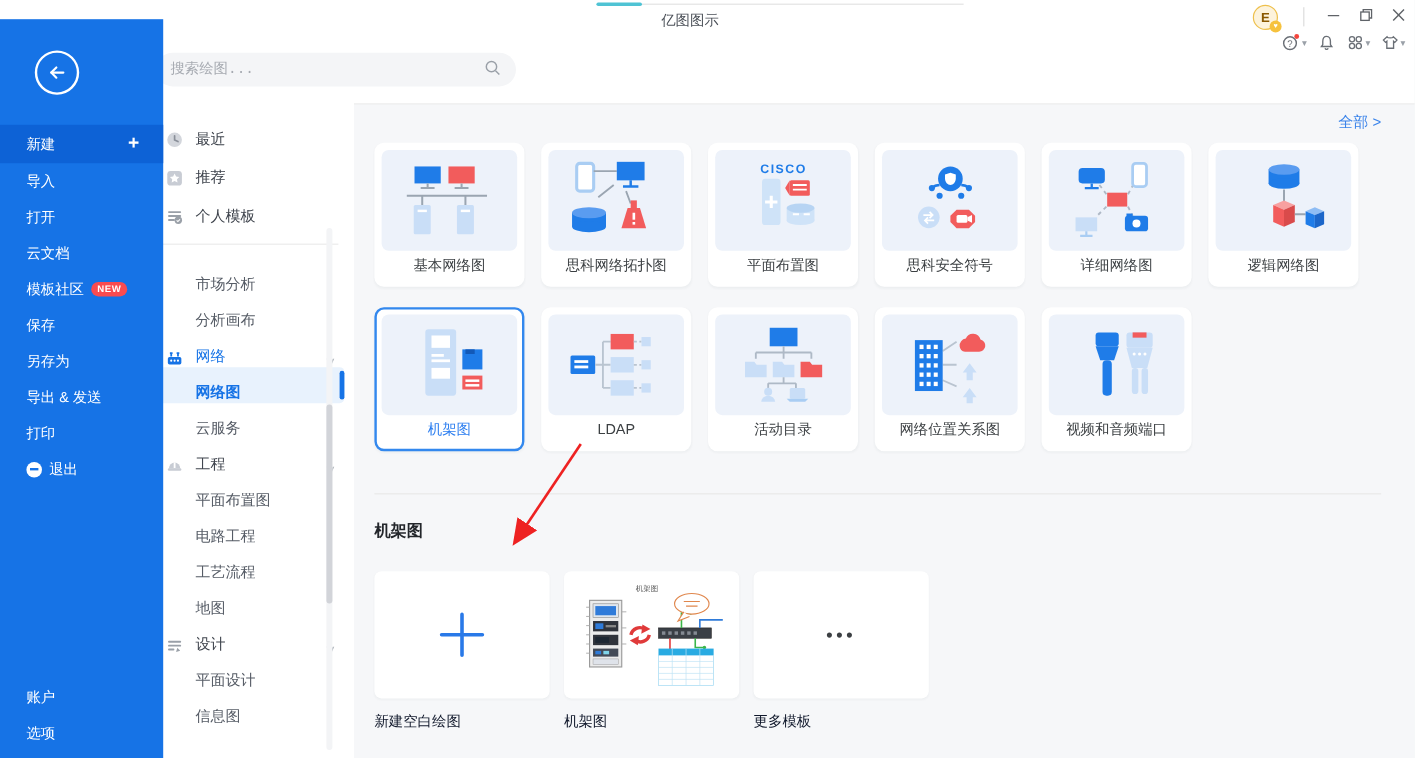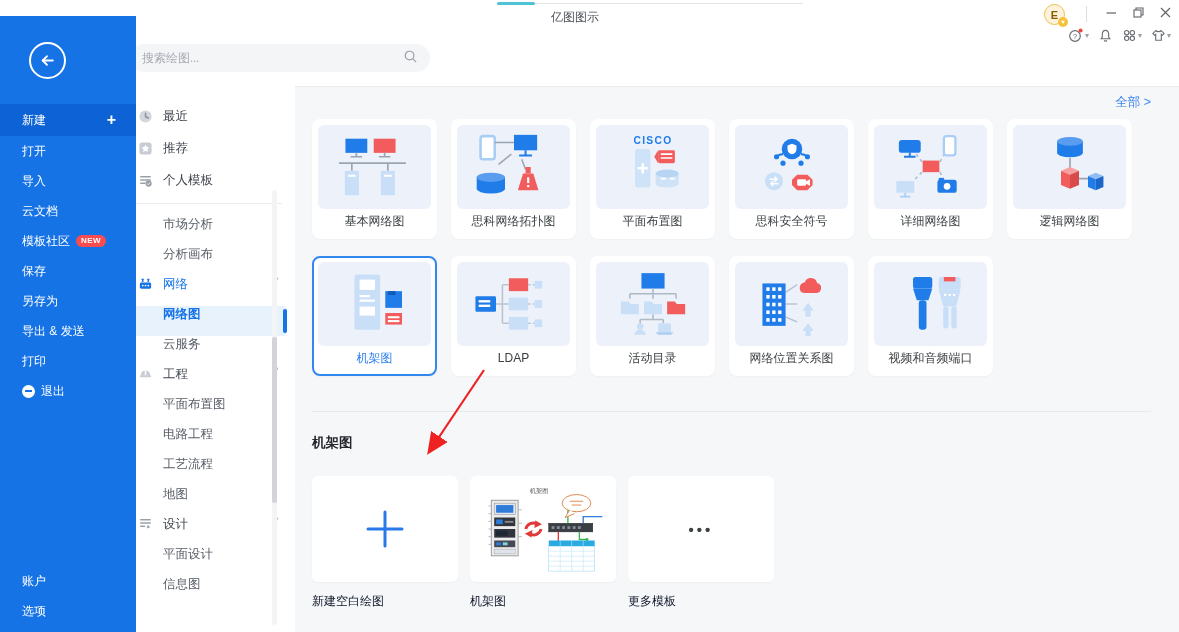--- a/index.html
+++ b/index.html
@@ -18,39 +18,39 @@
 .exit-icon{width:13px;height:13px;background:#fff;border-radius:50%;position:relative;display:inline-block;flex:0 0 13px}
 .exit-icon::after{content:"";position:absolute;left:3px;right:3px;top:5.5px;height:2px;background:var(--sidebar,#1673e6)}
 .sb-footer{position:absolute;top:550px;left:0;right:0}
 
 
 .subnav{position:absolute;left:115px;top:0;width:180px;height:632px;background:#fff;z-index:1}
 .pinned{position:absolute;top:100px;left:0;right:16px}
 .pin-item{height:32px;display:flex;align-items:center;gap:10px;padding-left:23px;color:#3f444d;font-size:12.5px;cursor:pointer}
 .nav-divider{position:absolute;top:203px;left:13px;right:13px;border-top:1px solid #ececec}
 .nav-list{position:absolute;top:216px;left:0;right:0}
-.nav-item{height:30px;display:flex;align-items:flex-start;gap:10px;padding-left:23px;color:#41464f;font-size:12.5px;position:relative;cursor:pointer;white-space:nowrap}
+.nav-item{height:30px;display:flex;align-items:flex-end;gap:10px;padding-left:23px;color:#41464f;font-size:12.5px;position:relative;cursor:pointer;white-space:nowrap}
 .nav-item.sub{padding-left:48px;color:#565c66}
 .nav-item.selected{background:#e8f2fd;color:var(--accent,#1673e6);font-weight:bold;margin:0 8px 0 10px;border-radius:4px;padding-left:38px}
 .nav-item.selected::after{content:"";position:absolute;right:0;top:3px;bottom:3px;width:4px;border-radius:2px;background:var(--accent,#1673e6)}
 .nav-item.cat-active{color:var(--accent,#1673e6)}
 .chev{position:absolute;right:16px;color:#b3b8bf;font-size:12px;line-height:1}
 .chev.down{font-size:9px;transform:scaleX(1.5)}
 .nav-ic svg,.pin-item svg{width:15px;height:15px;display:block}
 .nav-ic,.pin-ic{flex:0 0 15px}
 .scroll-track{position:absolute;right:18px;top:190px;width:5px;height:435px;background:#f3f4f6;border-radius:3px}
 .scroll-thumb{position:absolute;right:18px;top:337px;width:5px;height:166px;background:#d2d4d9;border-radius:3px;cursor:pointer;z-index:2}
 
 
 .titlebar{position:absolute;left:115px;top:0;width:1064px;height:86px;background:#fff;z-index:2}
 .tab-teal{position:absolute;left:382px;top:2px;width:38px;height:3px;background:var(--teal,#4fc3d4);border-radius:2px}
 .tab-gray{position:absolute;left:420px;top:3px;width:268px;height:1px;background:#e3e3e3}
 .app-title{position:absolute;left:380px;top:9px;width:160px;text-align:center;font-size:12px;color:#4a4f57}
 .search-box{position:absolute;left:15px;top:44px;width:300px;height:28px;background:#f4f5f7;border-radius:14px;display:flex;align-items:center;padding:0 12px}
-.search-box input{flex:1;border:none;outline:none;background:transparent;font-size:12px;color:#4d7c0f;font-family:Liberation Serif, serif}
+.search-box input{flex:1;border:none;outline:none;background:transparent;font-size:12px;color:#4d7c0f;font-family:Liberation Mono, monospace}
 .search-box input::placeholder{color:#a6aab1}
 .win-controls{position:absolute;right:8px;top:7px;display:flex;align-items:center;gap:16px}
 .win-btn{cursor:pointer;display:flex;align-items:center}
 .tb-divider{position:absolute;right:92px;top:6px;width:1px;height:16px;background:#ddd}
 .avatar{position:absolute;right:114px;top:4px;width:21px;height:21px;border-radius:50%;background:#fdf3dc;border:1.5px solid #eec04c;color:#8a5800;font-weight:bold;font-size:11px;display:flex;align-items:center;justify-content:center;cursor:pointer}
 .avatar-badge{position:absolute;right:-4px;bottom:-3px;width:10px;height:10px;border-radius:50%;background:#f6c23e;color:#fff;font-size:6px;line-height:10px;text-align:center}
 .tb-icons{position:absolute;right:8px;top:27px;display:flex;align-items:center;gap:9px}
 .tb-ic{position:relative;cursor:pointer;display:flex;align-items:center;gap:1px}
 .caret{font-size:8px;color:#9aa0a8}
 .tb-ic svg{display:block}
@@ -162,24 +162,24 @@
           <line x1="3.5" y1="8" x2="13" y2="8"></line>
           <polyline points="7.5,4 3.5,8 7.5,12"></polyline>
         </svg>
     </div>
     <nav class="sb-menu">
         <div class="sb-item active">
           <span>新建</span>
           <span class="sb-plus">+</span>
         </div>
         <div class="sb-item">
+          <span>导入</span>
+        </div>
+        <div class="sb-item">
           <span>打开</span>
-        </div>
-        <div class="sb-item">
-          <span>导入</span>
         </div>
         <div class="sb-item">
           <span>云文档</span>
         </div>
         <div class="sb-item">
           <span>模板社区</span>
           <span class="new-badge">NEW</span>
         </div>
         <div class="sb-item">
           <span>保存</span>

